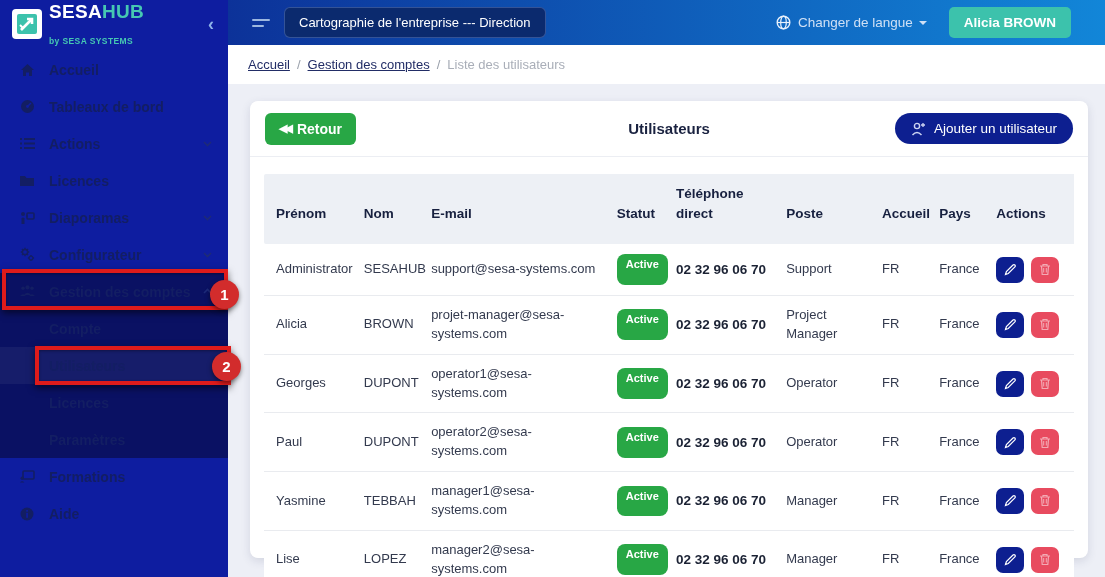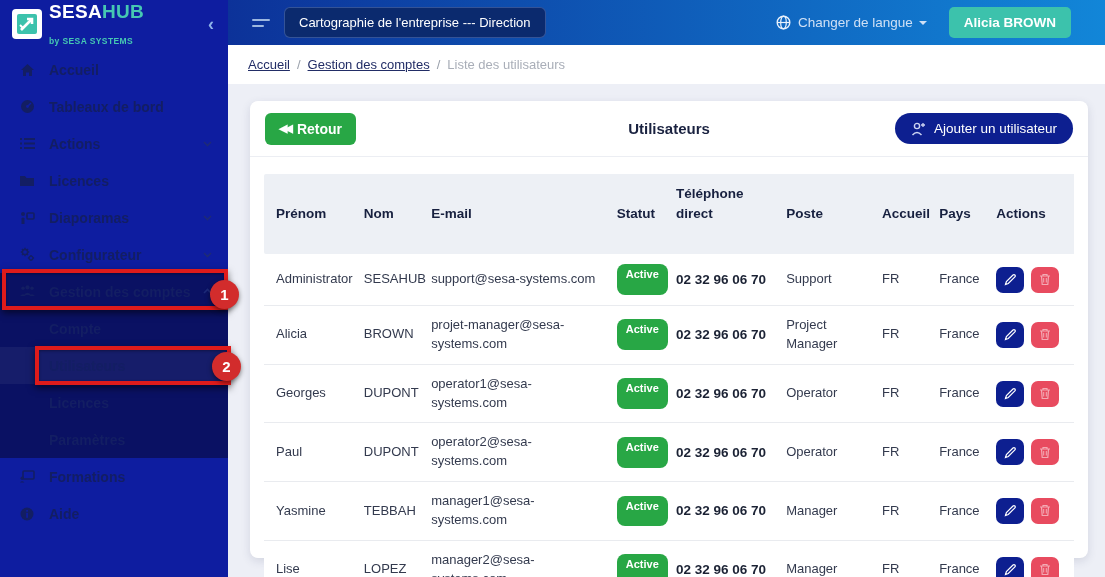--- a/index.html
+++ b/index.html
@@ -50,21 +50,21 @@
   .card-head { height:56px; display:flex; align-items:center; padding:0 15px; border-bottom:1px solid #eceef3; position:relative; }
   .btn-back { background:#28a745; color:#ffffff; border:none; border-radius:6px; font-size:14px; font-weight:bold; padding:8px 14px; display:flex; align-items:center; cursor:pointer; }
   .btn-back .ic { font-size:11px; margin-right:7px; letter-spacing:-3px; }
   .card-title { position:absolute; left:0; right:0; text-align:center; font-size:15px; font-weight:bold; color:#1a2240; pointer-events:none; }
   .btn-add { margin-left:auto; background:#0d1f90; color:#ffffff; border:none; border-radius:17px; font-size:13.5px; padding:8px 16px; display:flex; align-items:center; cursor:pointer; }
   .btn-add .ic { width:15px; height:14px; margin-right:8px; color:#cdd4f2; }
 
   
   .tbl-wrap { padding:17px 14px 0 14px; }
   table { width:100%; border-collapse:collapse; table-layout:fixed; }
-  thead th { background:#edf0f5; color:#17203f; font-size:13.5px; font-weight:bold; text-align:left; padding:10px 8px 31px 8px; vertical-align:bottom; line-height:1.45; }
+  thead th { background:#edf0f5; color:#17203f; font-size:13.5px; font-weight:bold; text-align:left; padding:10px 8px 21px 8px; vertical-align:bottom; line-height:1.45; }
   thead th:first-child { padding-left:12px; border-radius:2px 0 0 2px; }
   tbody td { font-size:13px; color:#333a4e; padding:10px 8px; border-bottom:1px solid #e9ebef; vertical-align:middle; line-height:1.45; background:#ffffff; }
   tbody td:first-child { padding-left:12px; }
   td.phone { font-weight:bold; color:#1b2234; font-size:13.5px; white-space:nowrap; }
   .badge-active { display:inline-block; background:#28a745; color:#ffffff; font-size:11px; font-weight:bold; padding:3px 9px 12px; border-radius:8px; }
   .act-cell { white-space:nowrap; }
   .btn-edit, .btn-del { display:inline-flex; align-items:center; justify-content:center; width:28px; height:26px; border:none; border-radius:7px; cursor:pointer; vertical-align:middle; }
   .btn-edit { background:#0d1f90; color:#ffffff; margin-right:7px; }
   .btn-del { background:#e84b5f; color:#f3aab4; }
 

